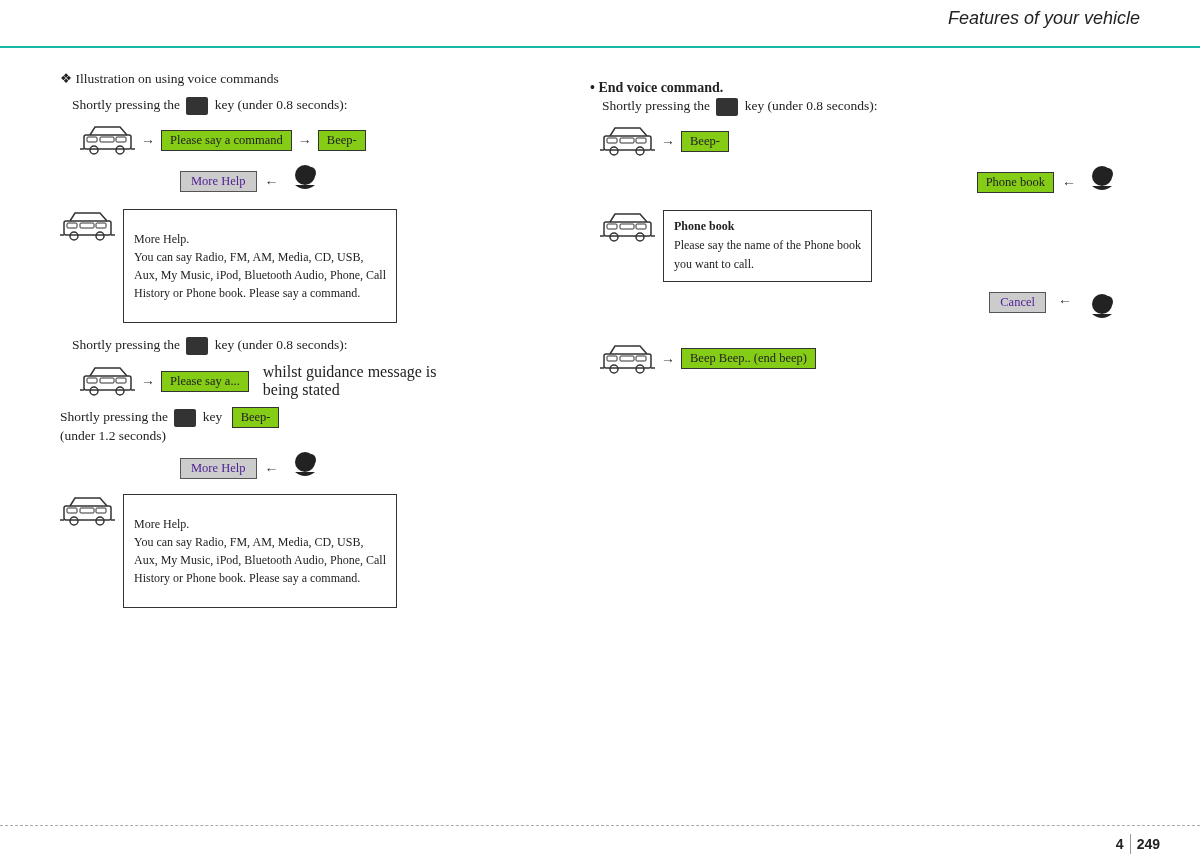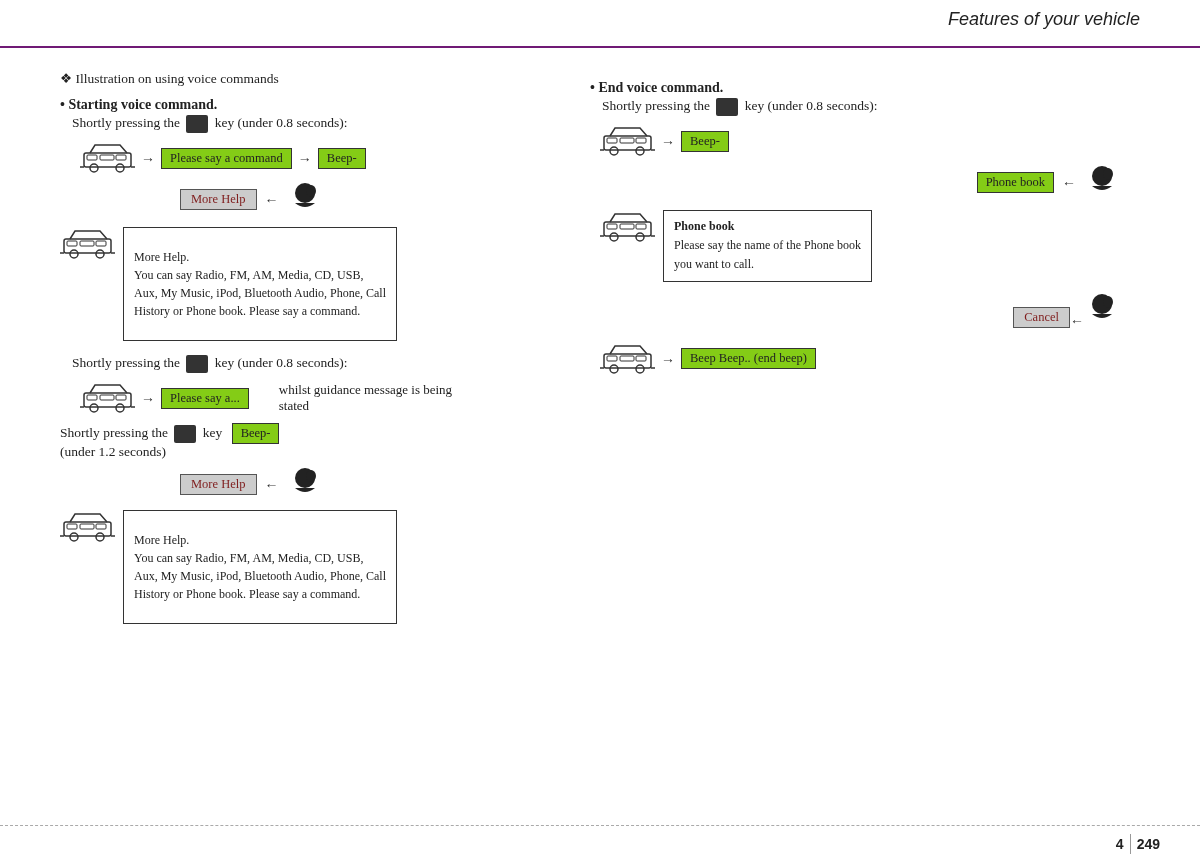--- a/index.html
+++ b/index.html
@@ -14,25 +14,25 @@
       position: relative;
     }
 
     
     .header-bar {
       position: absolute;
       top: 0; left: 0; right: 0;
       height: 48px;
       background: #fff;
       display: flex;
-      align-items: flex-end;
+      align-items: center;
       justify-content: flex-end;
       padding-right: 60px;
-      padding-bottom: 16px;
-      border-bottom: 2px solid #701a75;
+      padding-bottom: 10px;
+      border-bottom: 2px solid #14b8a6;
     }
     .header-title {
       font-size: 18px;
       font-style: italic;
       color: #222;
     }
 
     
     .footer-bar {
       position: absolute;
@@ -96,21 +96,21 @@
       background: #84cc16;
       white-space: nowrap;
     }
 
     .label-box-shaded {
       border: 1px solid #555;
       padding: 2px 10px;
       font-size: 12.5px;
       display: inline-block;
       background: #ccc;
-      color: #7f1d1d;
+      color: #4c1d95;
     }
 
     
     .flow-row {
       display: flex;
       align-items: center;
       gap: 6px;
       margin: 6px 0;
       flex-wrap: nowrap;
     }
@@ -156,21 +156,20 @@
 
 <div class="content">
 
   <div class="left-col">
 
     <div style="margin-bottom:10px;">
       <span style="font-size:13.5px;">❖ Illustration on using voice commands</span>
     </div>
 
     <div>
-      <div class="bullet-heading">• Starting voice command.</div>
       <div class="sub-text">
         <span>Shortly pressing the</span>
         
         <span style="display:inline-block;width:22px;height:18px;background:#333;border-radius:2px;vertical-align:middle;margin:0 3px;"></span>
         <span>key (under 0.8 seconds):</span>
       </div>
 
       <div class="flow-row" style="margin-left:20px;">
 
         <svg width="55" height="34" viewBox="0 0 55 34">
@@ -236,21 +235,21 @@
           <circle cx="14" cy="27" r="4" fill="none" stroke="#333" stroke-width="1.5"></circle>
           <circle cx="40" cy="27" r="4" fill="none" stroke="#333" stroke-width="1.5"></circle>
           <rect x="7" y="14" width="10" height="5" rx="1" fill="none" stroke="#333" stroke-width="1"></rect>
           <rect x="20" y="14" width="14" height="5" rx="1" fill="none" stroke="#333" stroke-width="1"></rect>
           <rect x="36" y="14" width="10" height="5" rx="1" fill="none" stroke="#333" stroke-width="1"></rect>
           <line x1="0" y1="26" x2="4" y2="26" stroke="#333" stroke-width="1.5"></line>
           <line x1="51" y1="26" x2="55" y2="26" stroke="#333" stroke-width="1.5"></line>
         </svg>
         <span class="arrow">→</span>
         <span class="label-box">Please say a...</span>
-        <span style="font-size:13px; margin-left:24px; max-width:200px;">whilst guidance message is being stated</span>
+        <span style="font-size:16px; margin-left:8px; max-width:200px;">whilst guidance message is being stated</span>
       </div>
 
       <div style="margin-top:8px; font-size:13.5px;">
         <span>Shortly pressing the</span>
         <span style="display:inline-block;width:22px;height:18px;background:#333;border-radius:2px;vertical-align:middle;margin:0 3px;"></span>
         <span>key</span>
         <span class="label-box" style="margin: 0 6px;">Beep-</span>
         <br>
         <span>(under 1.2 seconds)</span>
       </div>
@@ -336,21 +335,21 @@
           <line x1="0" y1="26" x2="4" y2="26" stroke="#333" stroke-width="1.5"></line>
           <line x1="51" y1="26" x2="55" y2="26" stroke="#333" stroke-width="1.5"></line>
         </svg>
         <div class="phone-detail-box">
           <div style="font-weight:bold;">Phone book</div>
           <div>Please say the name of the Phone book</div>
           <div>you want to call.</div>
         </div>
       </div>
 
-      <div style="display:flex; justify-content:flex-end; margin-right:40px; margin-top:10px; align-items:flex-end; gap:0;">
+      <div style="display:flex; justify-content:flex-end; margin-right:40px; margin-top:10px; align-items:flex-start; gap:12px;">
         <span class="label-box-shaded">Cancel</span>
         <span class="arrow">←</span>
         <svg width="36" height="36" viewBox="0 0 36 36">
           <circle cx="18" cy="12" r="10" fill="#222"></circle>
           <ellipse cx="24" cy="10" rx="5" ry="6" fill="#222"></ellipse>
           <path d="M8 22 Q18 30 28 22" fill="#222"></path>
         </svg>
       </div>
 
       <div class="flow-row" style="margin-left:10px; margin-top:14px;">

